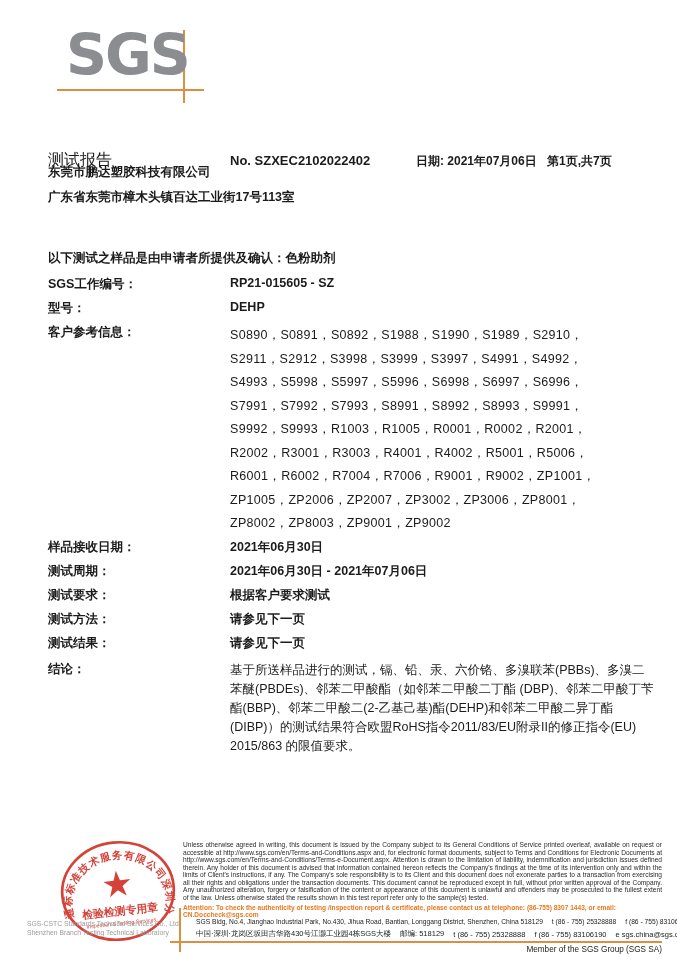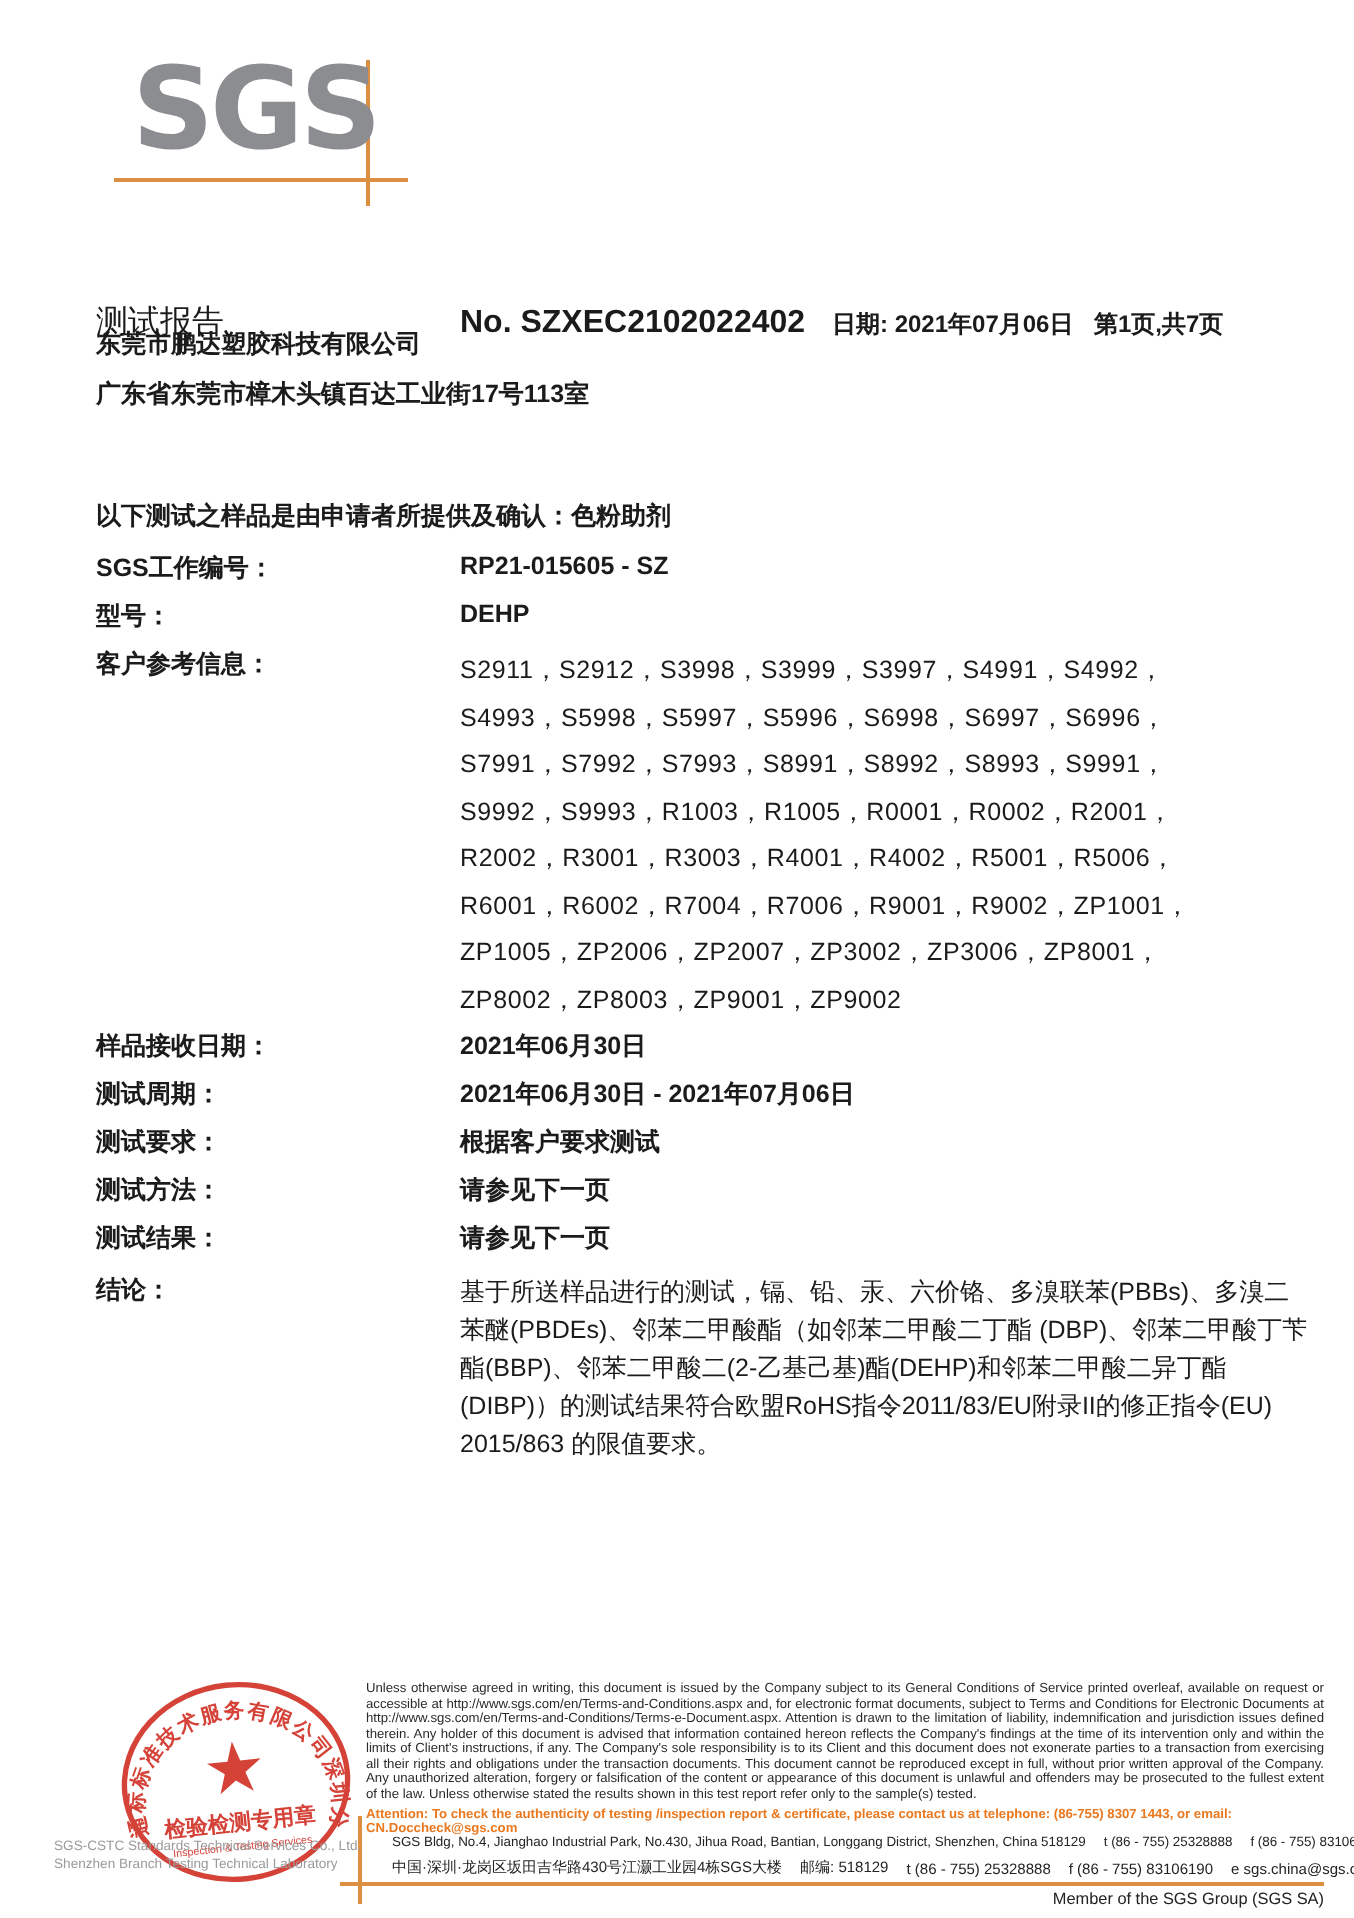--- a/index.html
+++ b/index.html
@@ -9,21 +9,21 @@
   }
   
   .logo{position:absolute;left:57px;top:26px;width:160px;height:80px;}
   .logo-text{position:absolute;left:9px;top:1px;font-size:57px;font-weight:700;
     color:#8b8d90;letter-spacing:-2px;line-height:1;font-family:"DejaVu Sans",sans-serif;}
   .logo-hline{position:absolute;left:0;top:63px;width:147px;height:2px;background:#dd8f41;}
   .logo-vline{position:absolute;left:126px;top:4px;width:2px;height:73px;background:#dd8f41;}
   
   .titlebar{position:absolute;left:48px;top:121px;right:28px;display:flex;align-items:baseline;}
   .doc-title{width:182px;font-size:16px;font-weight:400;}
-  .doc-no{width:186px;font-size:16px;font-weight:700;margin-top:32px;}
+  .doc-no{width:186px;font-size:13px;font-weight:700;margin-top:32px;}
   .doc-date{width:131px;font-size:12px;font-weight:700;}
   .doc-page{font-size:12px;font-weight:700;}
   
   .client{position:absolute;left:48px;top:160px;font-size:12.5px;font-weight:700;line-height:25px;}
   .statement{position:absolute;left:48px;top:250px;font-size:12.5px;font-weight:700;}
   
   .rows{position:absolute;left:48px;top:276px;width:606px;font-size:12.5px;}
   .row{display:flex;margin-bottom:7px;}
   .lbl{flex:0 0 182px;font-weight:700;}
   .val{flex:1;font-weight:700;}
@@ -80,20 +80,21 @@
       <div class="lbl">SGS工作编号：</div>
       <div class="val">RP21-015605 - SZ</div>
     </div>
     <div class="row">
       <div class="lbl">型号：</div>
       <div class="val">DEHP</div>
     </div>
     <div class="row row-codes">
       <div class="lbl">客户参考信息：</div>
       <div class="val">
+        <div>S0890，S0891，S0892，S1988，S1990，S1989，S2910，</div>
         <div>S2911，S2912，S3998，S3999，S3997，S4991，S4992，</div>
         <div>S4993，S5998，S5997，S5996，S6998，S6997，S6996，</div>
         <div>S7991，S7992，S7993，S8991，S8992，S8993，S9991，</div>
         <div>S9992，S9993，R1003，R1005，R0001，R0002，R2001，</div>
         <div>R2002，R3001，R3003，R4001，R4002，R5001，R5006，</div>
         <div>R6001，R6002，R7004，R7006，R9001，R9002，ZP1001，</div>
         <div>ZP1005，ZP2006，ZP2007，ZP3002，ZP3006，ZP8001，</div>
         <div>ZP8002，ZP8003，ZP9001，ZP9002</div>
       </div>
     </div>

